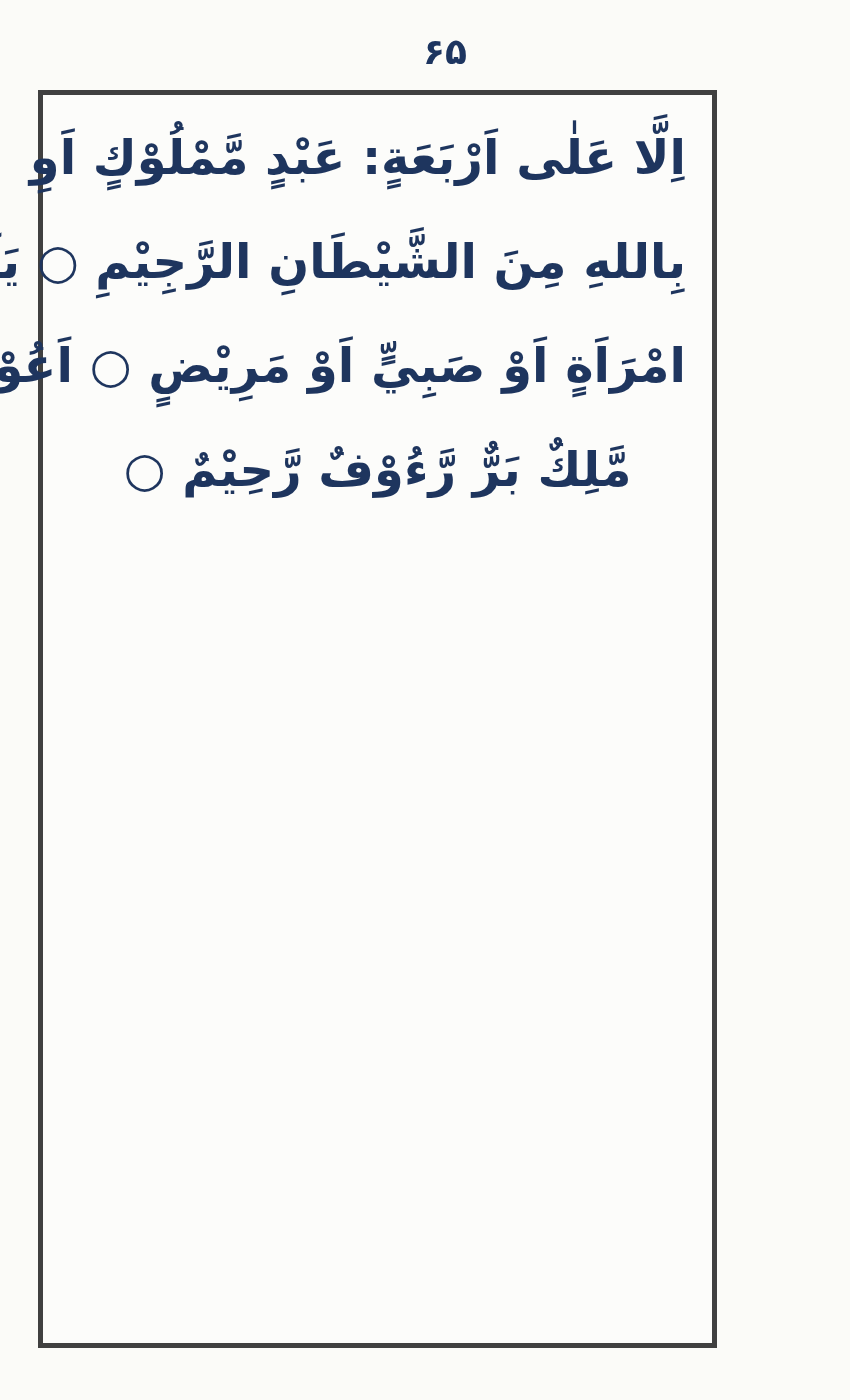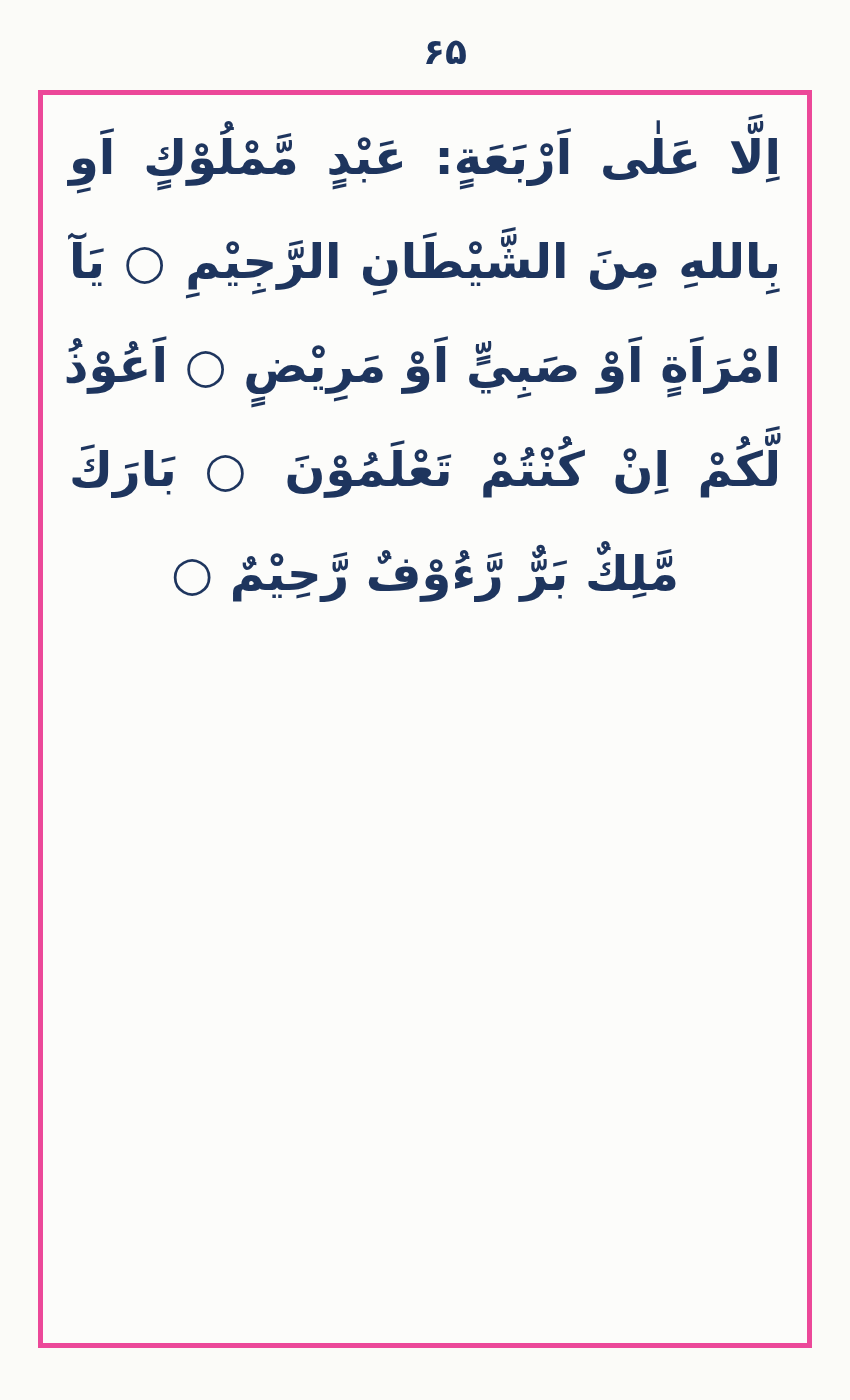--- a/index.html
+++ b/index.html
@@ -24,23 +24,23 @@
     font-weight: bold;
     color: #1d3560;
     letter-spacing: 2px;
     line-height: 1;
     margin-left: 20px;
   }
   .frame {
     position: absolute;
     left: 38px;
     top: 90px;
-    width: 774px;
+    width: 679px;
     height: 1258px;
-    border: 5px solid #ec4899;
+    border: 5px solid #404040;
     box-sizing: border-box;
     background: #fcfcfa;
   }
   .text-block {
     padding: 10px 26px 0 26px;
   }
   .line {
     direction: rtl;
     unicode-bidi: embed;
     height: 104px;
@@ -61,16 +61,15 @@
 </head>
 <body>
 
 <div class="page-number">۶۵</div>
 
 <div class="frame">
   <div class="text-block">
     <div class="line">اِلَّا عَلٰى اَرْبَعَةٍ: عَبْدٍ مَّمْلُوْكٍ اَوِ</div>
     <div class="line">بِاللهِ مِنَ الشَّيْطَانِ الرَّجِيْمِ ○ يَآ</div>
     <div class="line">امْرَاَةٍ اَوْ صَبِيٍّ اَوْ مَرِيْضٍ ○ اَعُوْذُ</div>
-    <div class="line">لَّكُمْ اِنْ كُنْتُمْ تَعْلَمُوْنَ ○ بَارَكَ</div>
     <div class="line center">مَّلِكٌ بَرٌّ رَّءُوْفٌ رَّحِيْمٌ ○</div>
   </div>
 </div>
 
 </body></html>

